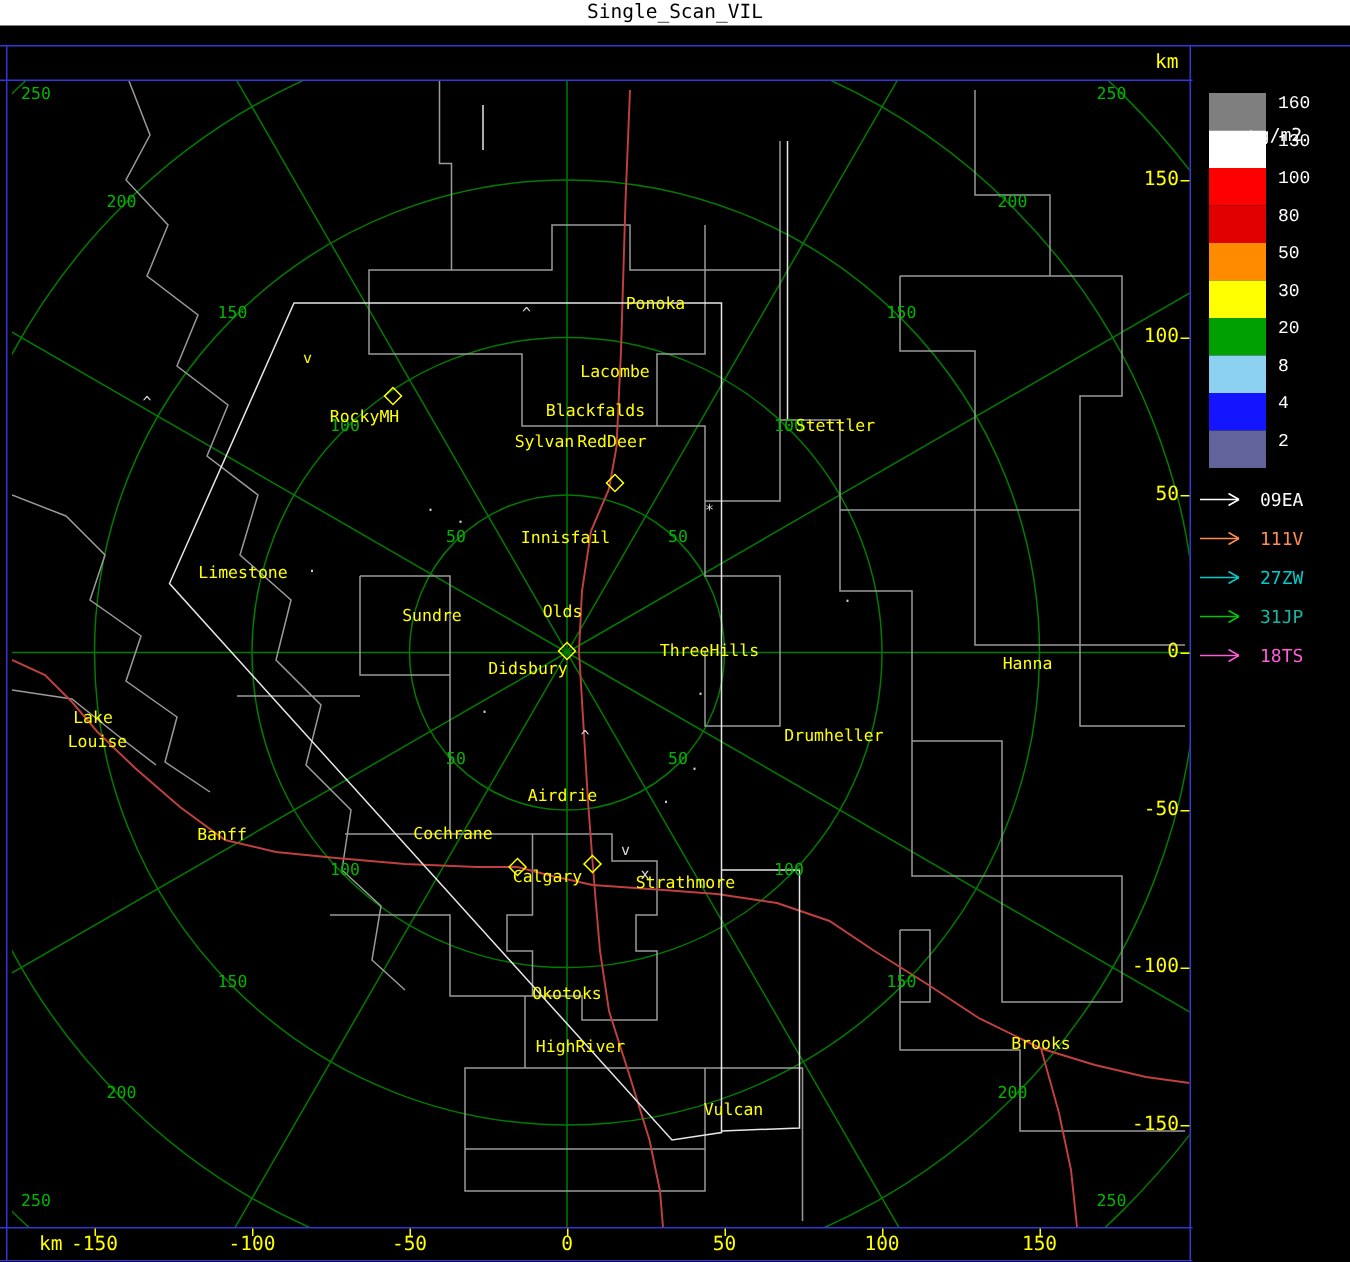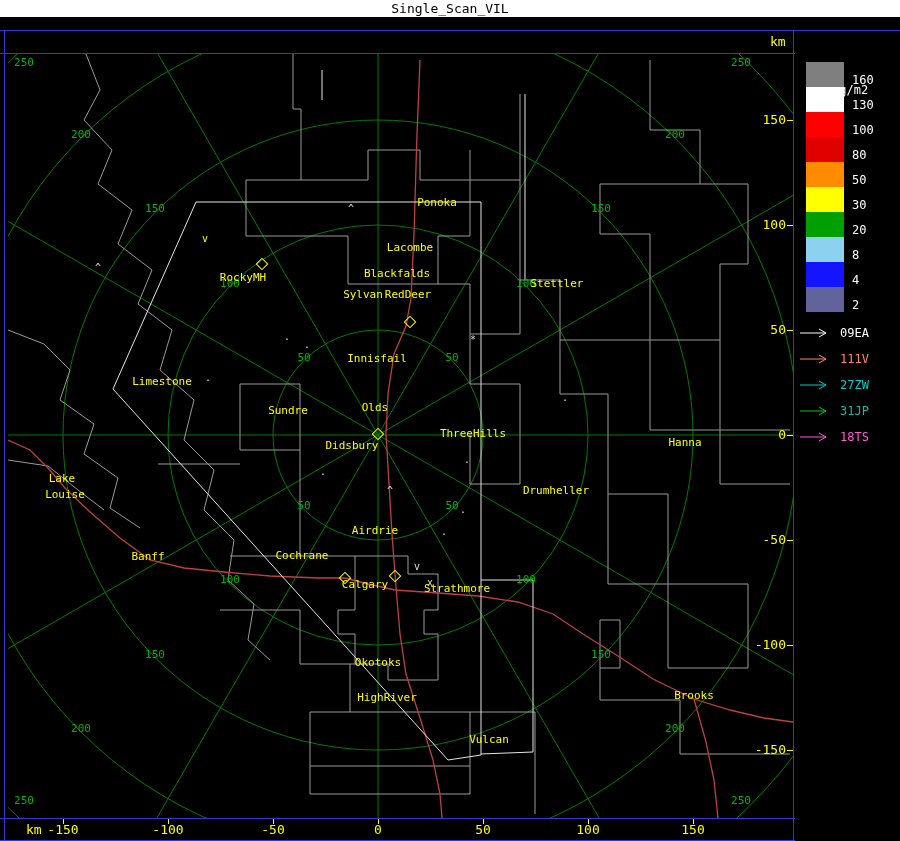--- a/index.html
+++ b/index.html
@@ -8,21 +8,21 @@
   .titlebar{position:absolute;left:0;top:0;width:900px;height:17px;background:#ffffff;color:#000;
     font-size:13px;line-height:17px;text-align:center;}
   .hline{position:absolute;height:1px;background:#3535d8;}
   .vline{position:absolute;width:1px;background:#3535d8;}
   .timestamp{position:absolute;left:10px;top:34px;color:#ffff00;font-size:13px;}
   .topkm{position:absolute;left:770px;top:34px;color:#ffff00;font-size:13px;}
   .map{position:absolute;left:8px;top:54px;width:785px;height:764px;background:#000;}
   #map-svg text{font-family:"DejaVu Sans Mono","Liberation Mono",monospace;}
   .panel-unit{position:absolute;left:832px;top:47px;color:#fff;font-size:12px;margin-top:36px;}
   #colorbar{position:absolute;left:806px;top:62px;}
-  .cb-row{display:flex;align-items:flex-end;height:25px;}
+  .cb-row{display:flex;align-items:flex-start;height:25px;font-family:Liberation Mono, monospace;}
   .cb-swatch{width:38px;height:25px;}
   .cb-label{color:#fff;font-size:12px;margin-left:8px;}
   #radar-legend{position:absolute;left:798px;top:320px;}
   .lg-row{display:flex;align-items:center;height:26px;text-decoration:underline;}
   .lg-label{font-size:12px;margin-left:6px;}
   .ax-label-b{position:absolute;top:822px;color:#ffff00;font-size:13px;transform:translateX(-50%);}
   .ax-tick-b{position:absolute;top:819px;width:1px;height:5px;background:#ffff00;}
   .ax-label-r{position:absolute;left:744px;width:42px;text-align:right;color:#ffff00;font-size:13px;}
   .ax-tick-r{position:absolute;left:787px;width:6px;height:1px;background:#ffff00;}
   .kmb{position:absolute;left:26px;top:822px;color:#ffff00;font-size:13px;}

